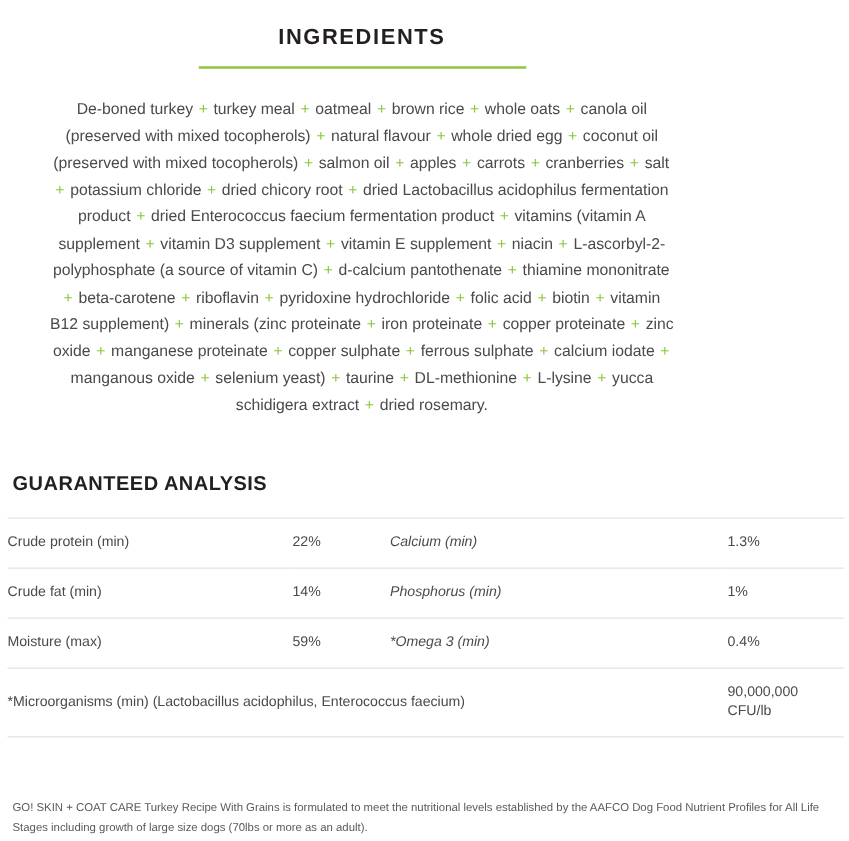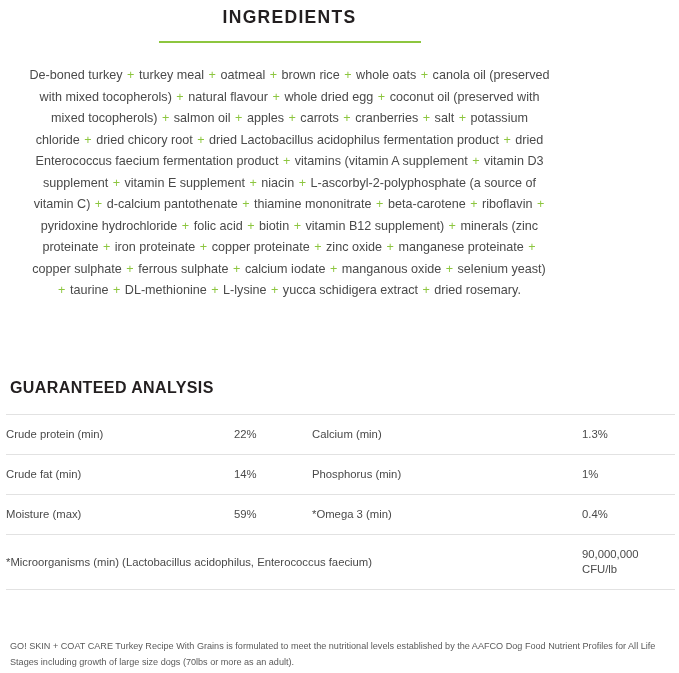--- a/index.html
+++ b/index.html
@@ -14,21 +14,21 @@
     font-family: "Liberation Sans", sans-serif;
     color: #3b3b3b;
     overflow: hidden;
     position: relative;
   }
 
   .page {
     width: 579px;
     height: 673px;
     position: relative;
-    padding: 4px;
+    padding: 16px;
   }
 
   
   .ingredients-section {
     padding: 0 8px;
   }
   .ingredients-title {
     text-align: center;
     font-size: 17.5px;
     font-weight: bold;
@@ -84,21 +84,21 @@
     padding: 12px 0 12px 0;
     border-bottom: 1px solid #e2e2e2;
     vertical-align: middle;
     line-height: 15px;
   }
   table.ga-table tr:first-child td {
     border-top: 1px solid #e2e2e2;
   }
   td.c1 { width: 228px; padding-left: 4px; margin-top: 36px; }
   td.c2 { width: 78px; }
-  td.c3 { width: 270px; }
+  td.c3 { width: 270px; font-style: italic; }
   td.c4 { width: 93px; }
   td.micro-label { width: 534px; padding-left: 4px; }
   td.micro-value { width: 135px; }
 
   .footnotes {
     position: absolute;
     left: 0;
     top: 614px;
     width: 679px;
     padding: 0 6px;

